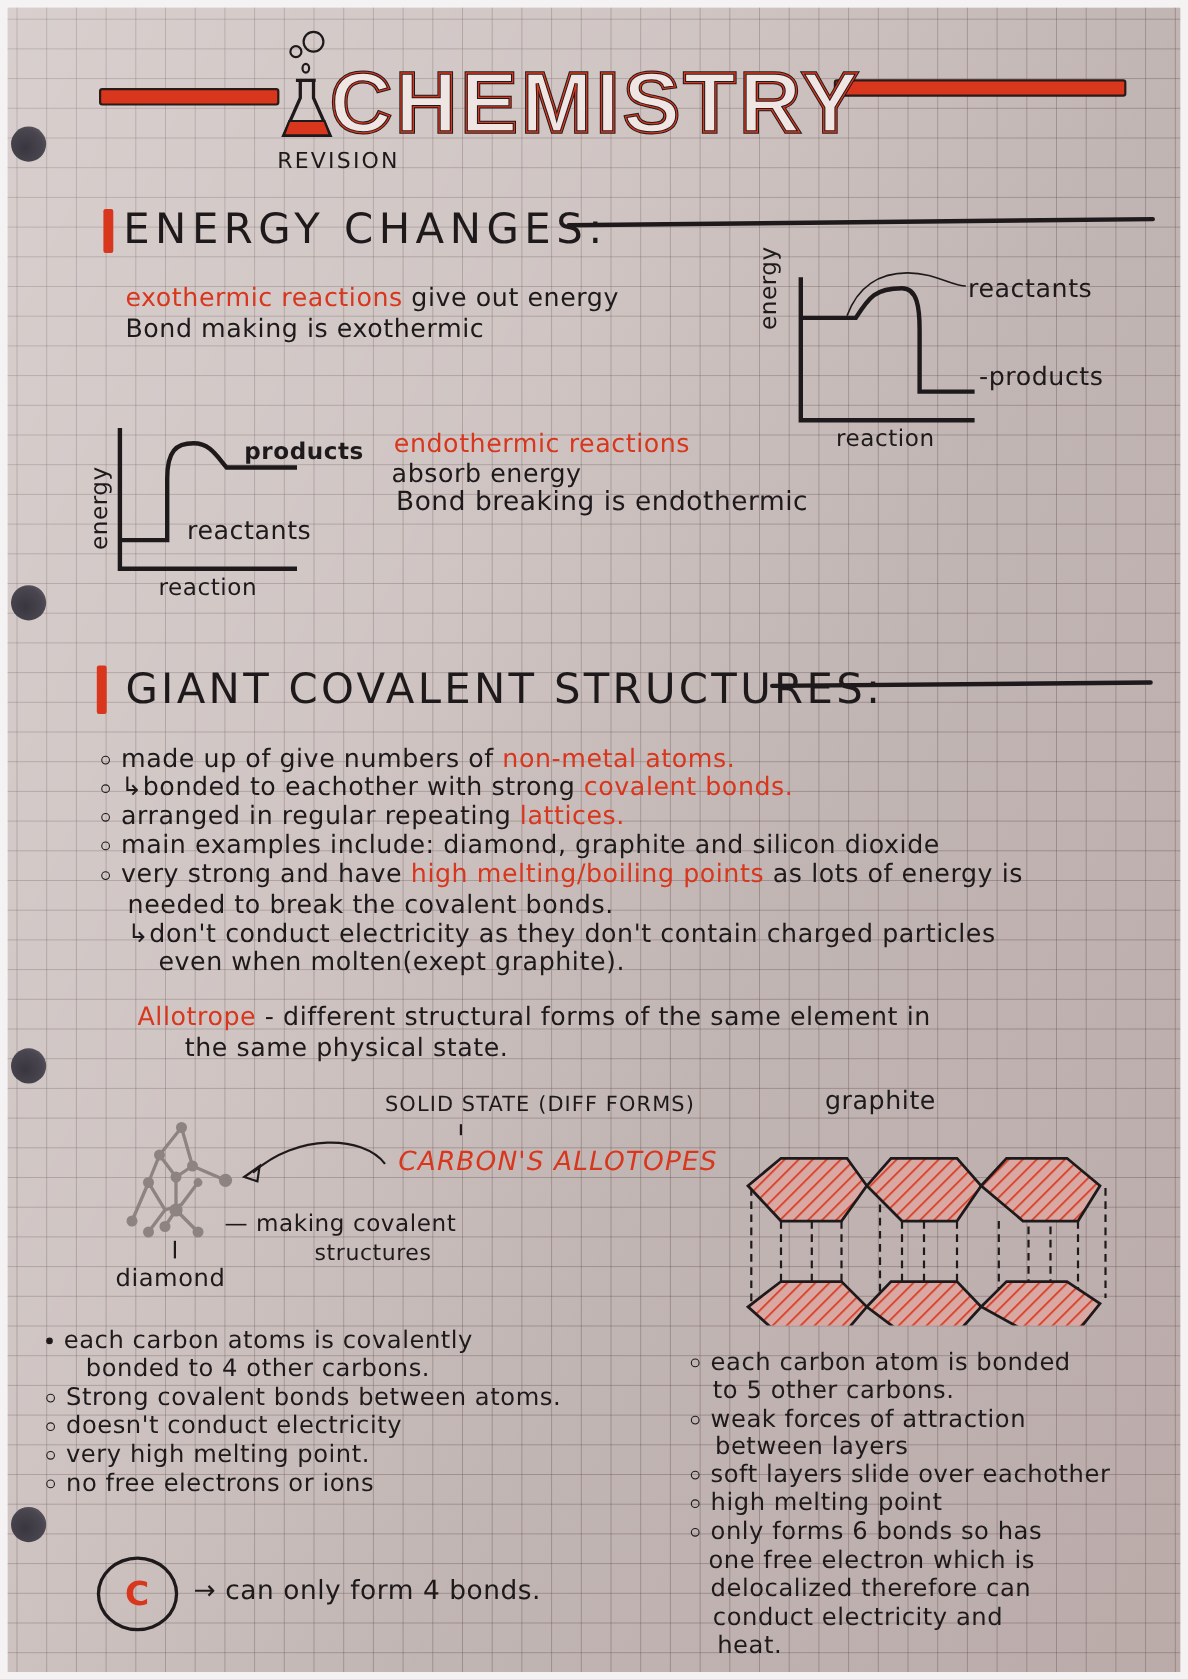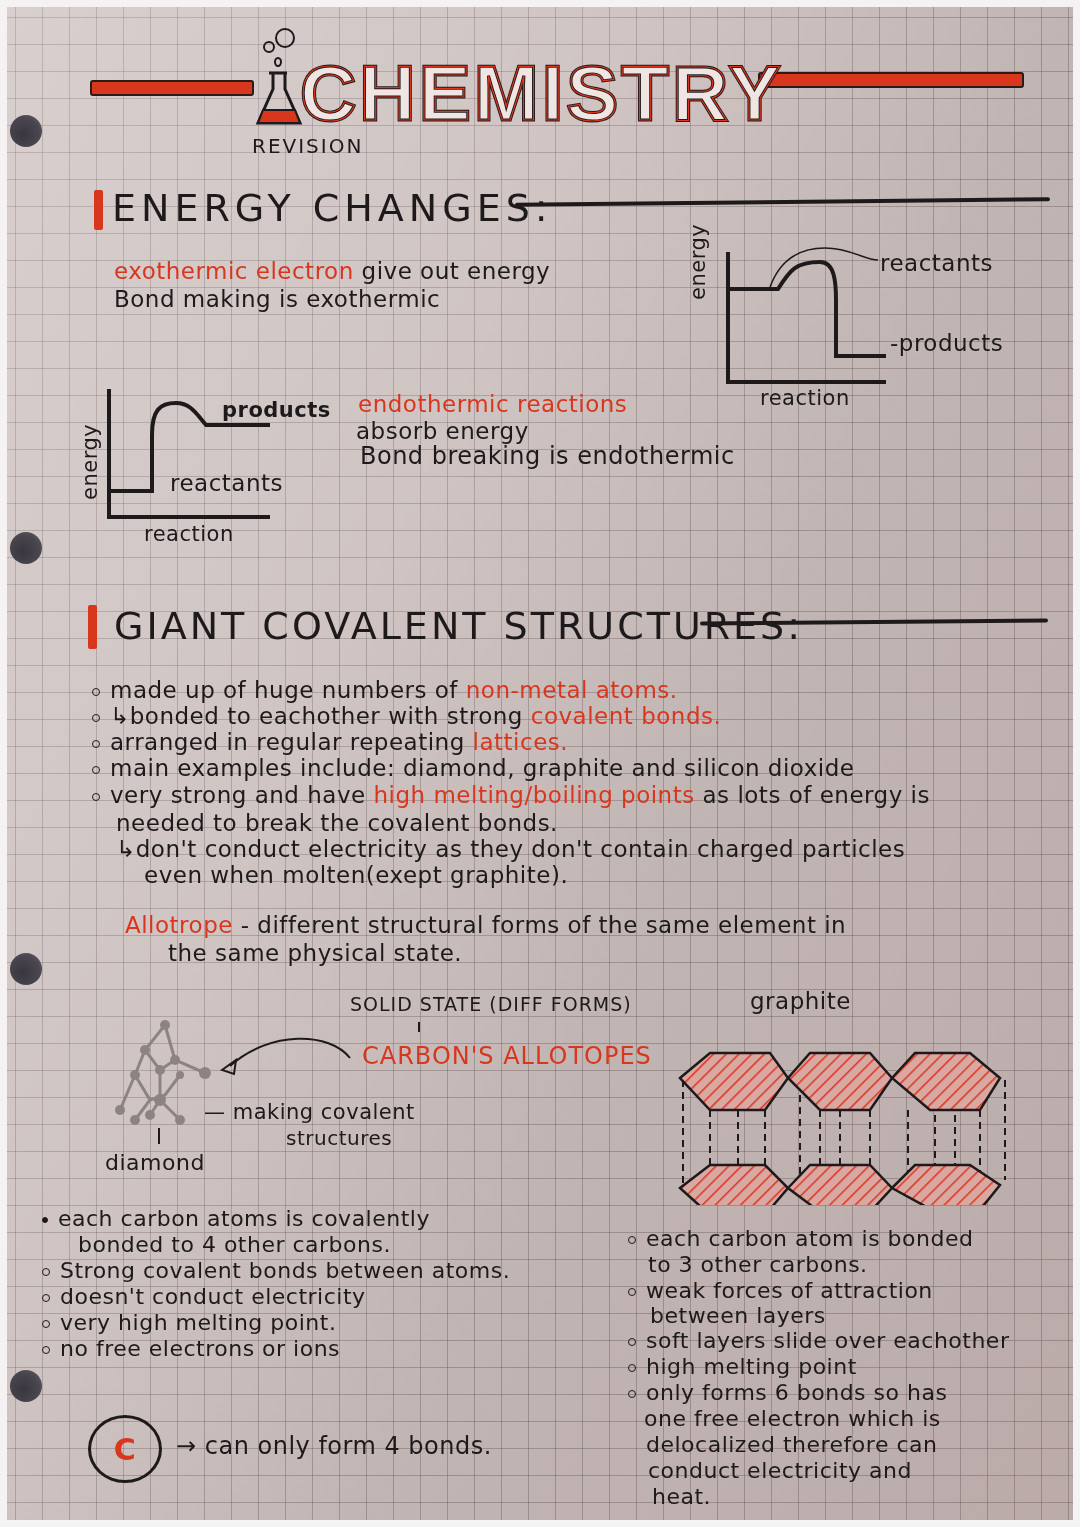--- a/index.html
+++ b/index.html
@@ -56,21 +56,21 @@
 
 <div class="title">CHEMISTRY</div>
 <div class="title-inner">CHEMISTRY</div>
 <div class="abs ink hand subtitle">REVISION</div>
 
 <div class="section-mark" style="left:94px;top:190px;"></div>
 <div class="abs ink hand section-head" style="left:112px;top:186px;">ENERGY CHANGES:</div>
 <div class="rule" style="left:515px;top:200px;width:535px;transform:rotate(-0.6deg);"></div>
 
 <div class="abs hand body-t" style="left:114px;top:258px;">
-  <span class="red">exothermic electron</span>
+  <span class="red">exothermic reactions</span>
   <span class="ink">give out energy</span>
 </div>
 <div class="abs ink hand body-t" style="left:114px;top:286px;">Bond making is exothermic</div>
 
 <svg class="abs" style="left:700px;top:240px;" width="200" height="150" viewBox="0 0 200 150">
   <path d="M28 12 L28 142 L186 142" fill="none" stroke="#1e1a1c" stroke-width="4"></path>
   <path d="M28 49 L78 49 C90 30 96 22 120 22 C134 22 136 40 136 60 L136 116 L186 116" fill="none" stroke="#1e1a1c" stroke-width="4"></path>
   <path d="M70 47 C80 20 100 8 125 8 C150 8 165 20 178 20" fill="none" stroke="#1e1a1c" stroke-width="1.5"></path>
 </svg>
 <div class="abs ink hand lbl" style="left:686px;top:300px;transform:rotate(-90deg);transform-origin:left top;">energy</div>
@@ -89,21 +89,21 @@
 
 <div class="abs red hand body-t" style="left:358px;top:391px;">endothermic reactions</div>
 <div class="abs ink hand body-t" style="left:356px;top:418px;">absorb energy</div>
 <div class="abs ink hand body-t" style="left:360px;top:442px;font-size:24px;">Bond breaking is endothermic</div>
 
 <div class="section-mark" style="left:88px;top:605px;height:44px;"></div>
 <div class="abs ink hand section-head" style="left:114px;top:604px;letter-spacing:3px;">GIANT COVALENT STRUCTURES:</div>
 <div class="rule" style="left:700px;top:620px;width:348px;transform:rotate(-0.5deg);"></div>
 
 <div class="abs hand body-t ink" style="left:92px;top:677px;">
-  <span class="bullet"></span><span>made up of huge numbers of </span><span class="red">non-metal atoms.</span>
+  <span class="bullet"></span><span>made up of give numbers of </span><span class="red">non-metal atoms.</span>
 </div>
 <div class="abs hand body-t ink" style="left:92px;top:703px;">
   <span class="bullet"></span><span>↳bonded to eachother with strong </span><span class="red">covalent bonds.</span>
 </div>
 <div class="abs hand body-t ink" style="left:92px;top:729px;">
   <span class="bullet"></span><span>arranged in regular repeating </span><span class="red">lattices.</span>
 </div>
 <div class="abs hand body-t ink" style="left:92px;top:755px;">
   <span class="bullet"></span><span>main examples include: diamond, graphite and silicon dioxide</span>
 </div>
@@ -115,21 +115,21 @@
 <div class="abs hand body-t ink" style="left:144px;top:862px;">even when molten(exept graphite).</div>
 
 <div class="abs hand body-t" style="left:114px;top:912px;margin-left:11px;">
   <span class="red">Allotrope</span>
   <span class="ink">- different structural forms of the same element in</span>
 </div>
 <div class="abs hand body-t ink" style="left:168px;top:940px;">the same physical state.</div>
 
 <div class="abs ink hand" style="left:350px;top:993px;font-size:19px;letter-spacing:1px;">SOLID STATE (DIFF FORMS)</div>
 <div class="abs ink" style="left:418px;top:1022px;width:2px;height:10px;background:#1e1a1c;"></div>
-<div class="abs red hand" style="left:362px;top:1042px;font-size:24px;letter-spacing:1px;">CARBON'S ALLOTOPES</div>
+<div class="abs red hand" style="left:362px;top:1042px;font-size:24px;letter-spacing:1px;font-style:italic;">CARBON'S ALLOTOPES</div>
 
 <svg class="abs" style="left:210px;top:1030px;" width="150" height="50" viewBox="0 0 150 50">
   <path d="M140 28 C120 2 60 0 20 36" fill="none" stroke="#1e1a1c" stroke-width="2"></path>
   <path d="M12 40 L26 30 L24 44 Z" fill="none" stroke="#1e1a1c" stroke-width="2"></path>
 </svg>
 
 <svg class="abs" style="left:105px;top:1015px;" width="115" height="130" viewBox="0 0 115 130">
   <g stroke="#8d8482" stroke-width="3" fill="none">
     <path d="M60 10 L40 35 L30 60 L45 85 L30 105"></path>
     <path d="M60 10 L70 45 L100 58"></path>
@@ -211,21 +211,21 @@
 </div>
 
 <div class="abs" style="left:88px;top:1415px;width:68px;height:62px;border:3px solid #1e1a1c;border-radius:50%;display:flex;align-items:center;justify-content:center;">
   <span class="red hand" style="font-size:30px;font-weight:bold;">C</span>
 </div>
 <div class="abs hand ink" style="left:176px;top:1432px;font-size:24px;">→ can only form 4 bonds.</div>
 
 <div class="abs hand b-sm ink" style="left:628px;top:1226px;">
   <span class="bullet"></span><span>each carbon atom is bonded</span>
 </div>
-<div class="abs hand b-sm ink" style="left:648px;top:1252px;">to 3 other carbons.</div>
+<div class="abs hand b-sm ink" style="left:648px;top:1252px;">to 5 other carbons.</div>
 <div class="abs hand b-sm ink" style="left:628px;top:1278px;">
   <span class="bullet"></span><span>weak forces of attraction</span>
 </div>
 <div class="abs hand b-sm ink" style="left:650px;top:1303px;">between layers</div>
 <div class="abs hand b-sm ink" style="left:628px;top:1328px;">
   <span class="bullet"></span><span>soft layers slide over eachother</span>
 </div>
 <div class="abs hand b-sm ink" style="left:628px;top:1354px;">
   <span class="bullet"></span><span>high melting point</span>
 </div>

